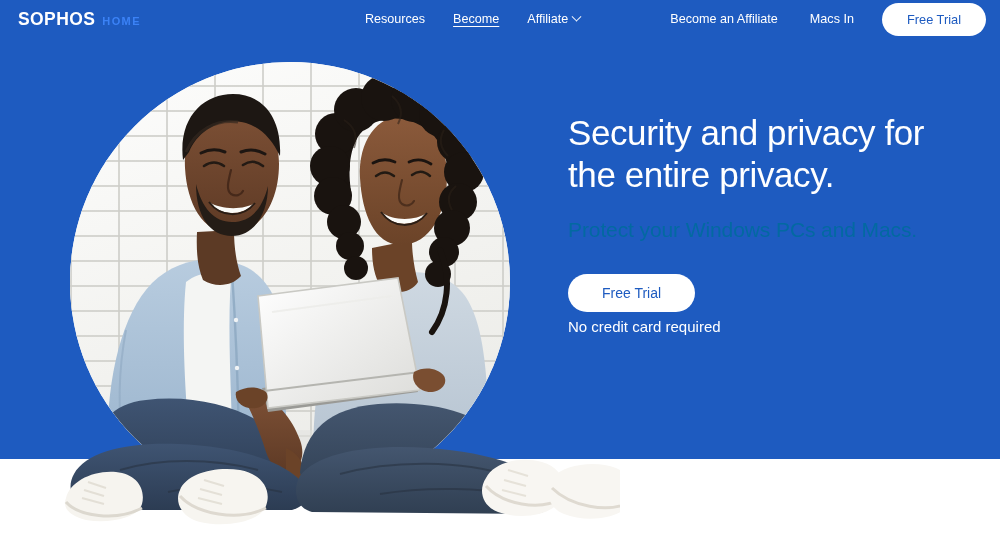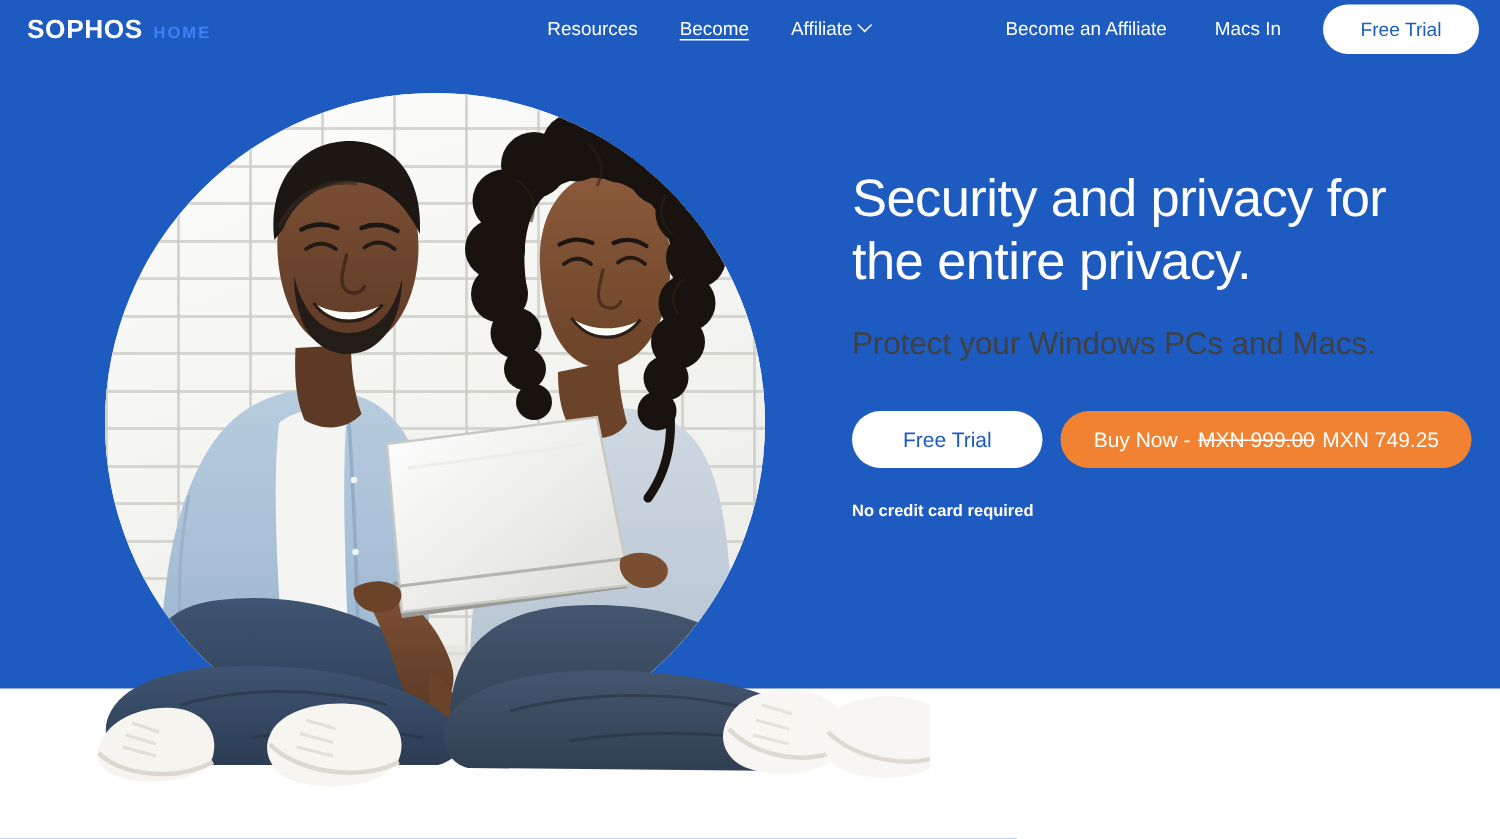--- a/index.html
+++ b/index.html
@@ -164,21 +164,21 @@
     z-index: 30;
   }
   .headline {
     color: #ffffff;
     font-size: 35px;
     line-height: 42px;
     font-weight: normal;
     letter-spacing: -0.4px;
   }
   .subhead {
-    color: #404040;
+    color: #0369a1;
     font-size: 21px;
     line-height: 28px;
     font-weight: 400;
     margin-top: 20px;
     letter-spacing: -0.1px;
   }
   .cta-row {
     display: flex;
     align-items: center;
     gap: 12px;
@@ -205,23 +205,23 @@
     border-radius: 999px;
     padding: 11px 22px;
     cursor: pointer;
     white-space: nowrap;
     font-family: "Liberation Sans", sans-serif;
     display: flex; align-items: center; gap: 5px;
   }
   .price-old { text-decoration: line-through; }
   .nocard {
     color: #ffffff;
-    font-size: 11px;
-    margin-top: 23px;
-    font-weight: 700;
+    font-size: 15px;
+    margin-top: 6px;
+    font-weight: 400;
   }
 </style>
 </head>
 <body>
 
 <div id="page">
 
   <div class="hero-band"></div>
 
   <div class="photo-wrap">
@@ -462,23 +462,18 @@
 
   <div class="hero-copy">
     <h1 class="headline">
       <span>Security and privacy for</span><br>
       <span>the entire privacy.</span>
     </h1>
     <p class="subhead">Protect your Windows PCs and Macs.</p>
 
     <div class="cta-row">
       <button class="btn-trial">Free Trial</button>
-      <button class="btn-buy">
-        <span>Buy Now -</span>
-        <span class="price-old">MXN 999.00</span>
-        <span class="price-new">MXN 749.25</span>
-      </button>
     </div>
 
     <div class="nocard">No credit card required</div>
   </div>
 
 </div>
 
 </body></html>

